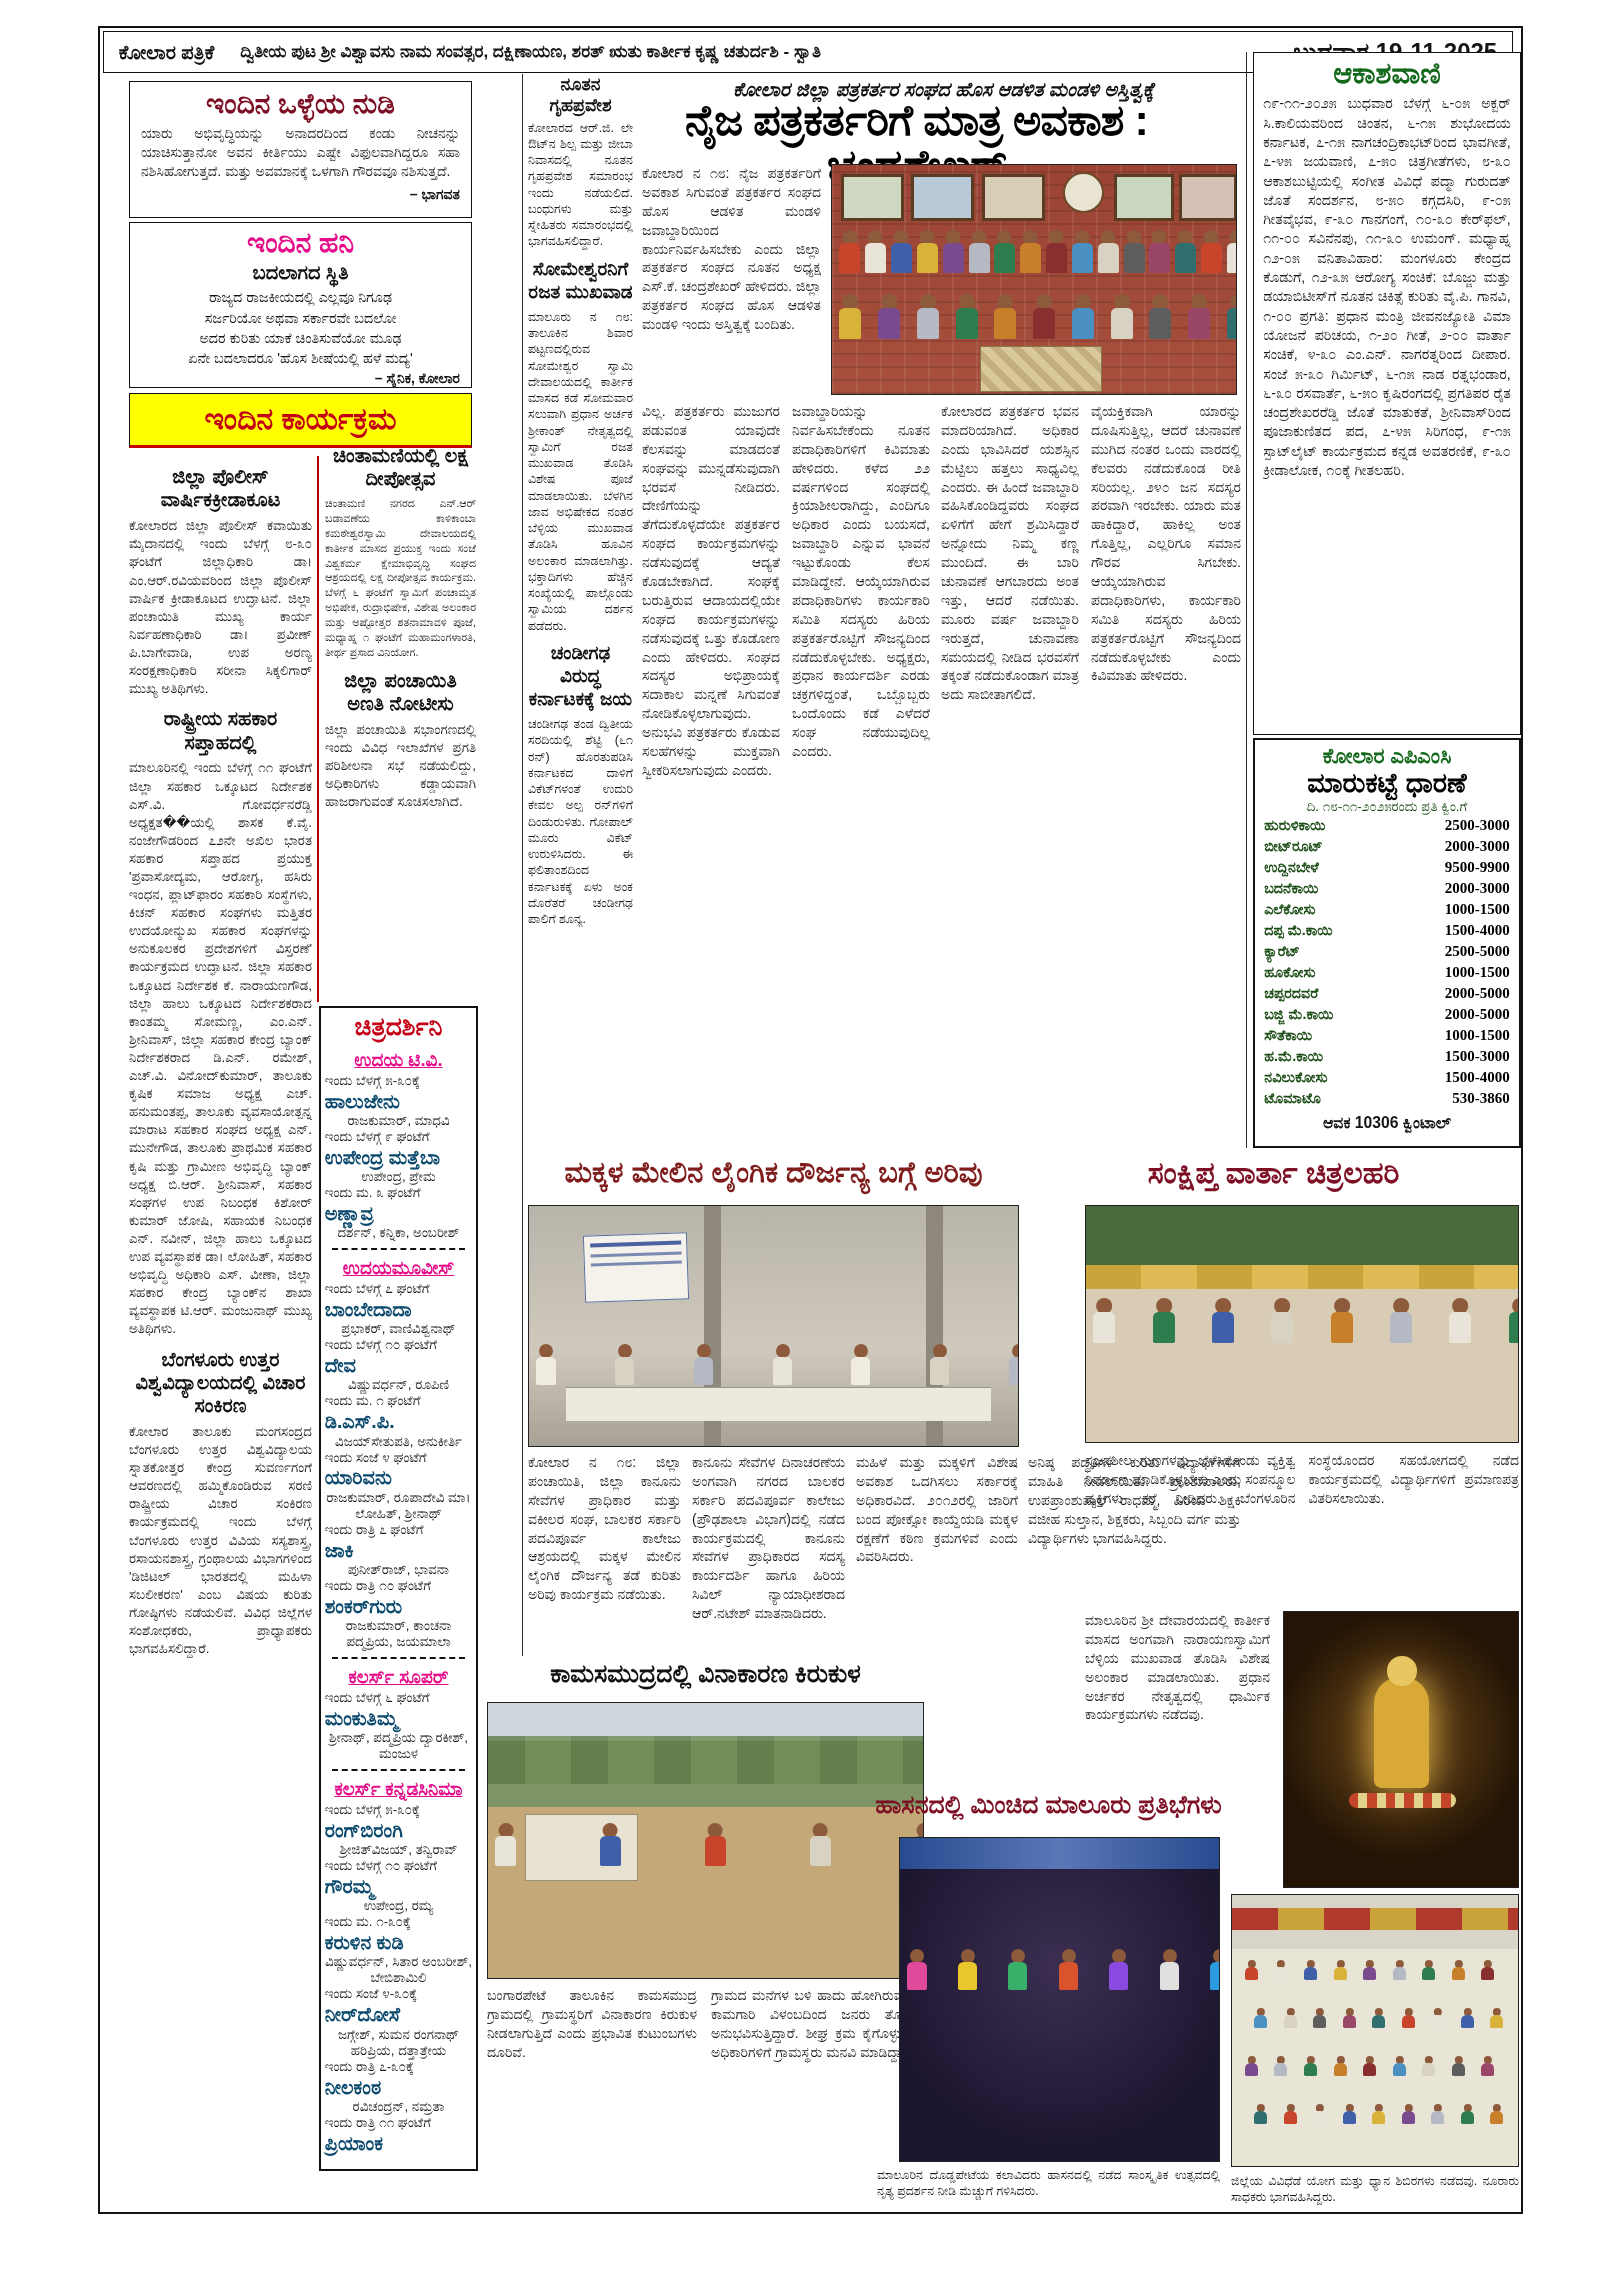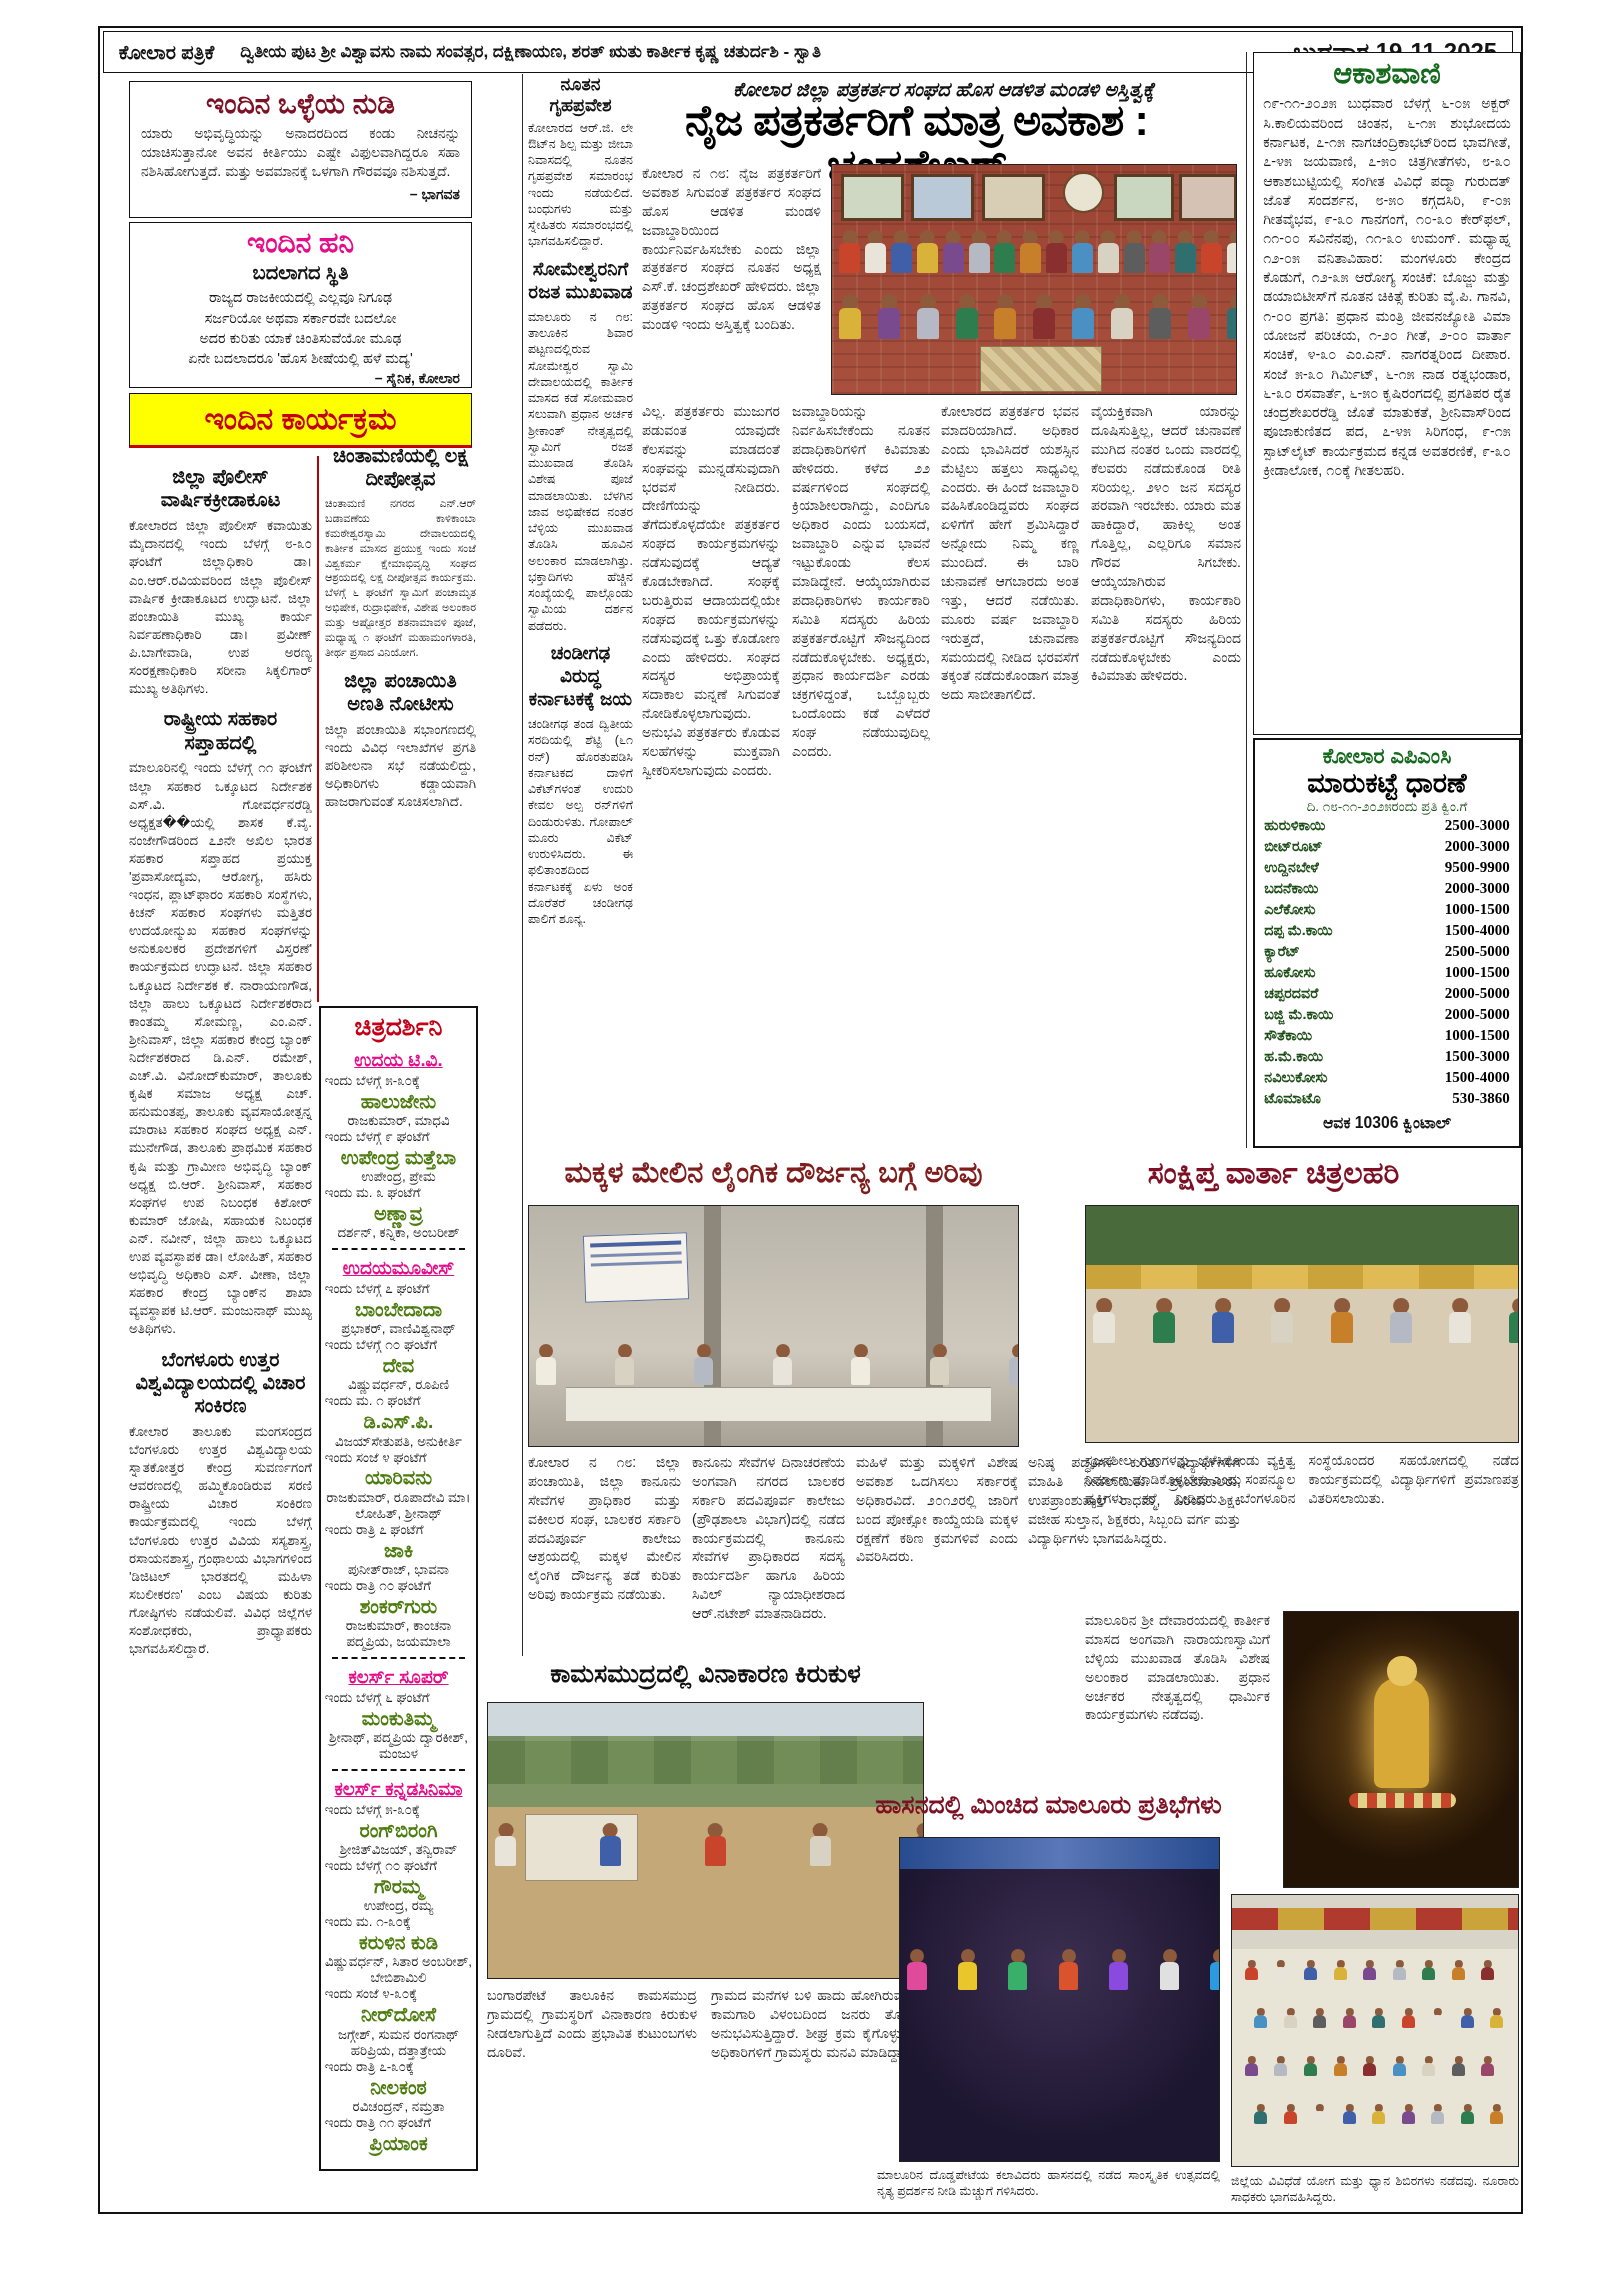--- a/index.html
+++ b/index.html
@@ -21,21 +21,21 @@
   .evh{font-size:19.4px;font-weight:bold;text-align:center;margin:9.2px 0 5.5px;line-height:1.2;color:#111;}
   .subhead{font-size:20px;font-weight:bold;text-align:center;margin:7.4px 0 5.5px;line-height:1.25;color:#111;}
   .credit{text-align:right;font-weight:bold;font-size:14px;margin-top:5.5px;}
   .photo{position:absolute;overflow:hidden;border:1.8px solid #222;box-sizing:border-box;}
   .person{position:absolute;}
   .person .head{position:absolute;left:50%;transform:translateX(-50%);top:0;border-radius:50%;background:#8d5a3b;}
   .person .torso{position:absolute;left:0;right:0;border-radius:5.5px 5.5px 1.8px 1.8px;}
   
   .ch-name{font-size:18.5px;font-weight:bold;text-align:center;text-decoration:underline;color:#e60d8a;margin:7.4px 0 1.8px;}
   .show-time{font-size:13.4px;text-align:left;color:#1a1a1a;}
-  .show-film{font-size:19.4px;font-weight:bold;text-align:center;color:#4d7c0f;line-height:1.15;margin:0.9px 0;}
+  .show-film{font-size:19.4px;font-weight:bold;color:#0c4a6e;line-height:1.15;margin:0.9px 0;}
   .show-cast{font-size:13.4px;text-align:center;color:#1a1a1a;line-height:1.2;}
   .ch-div{border-top:2.8px dashed #111;margin:6.5px 7.4px;}
   
   .apmc-row{display:flex;justify-content:space-between;align-items:baseline;padding:0 9.2px;height:21px;}
   .apmc-item{font-size:14.3px;color:#1d4d17;font-weight:bold;}
   .apmc-price{font-size:15px;font-weight:bold;font-family:"Liberation Serif","DejaVu Serif",serif;color:#000;}
   .kicker{font-size:19.4px;font-weight:bold;text-align:center;color:#111;}
   .headline{font-size:43px;font-weight:bold;text-align:center;color:#000;letter-spacing:-0.9px;line-height:1.05;}
 </style>
 </head>

